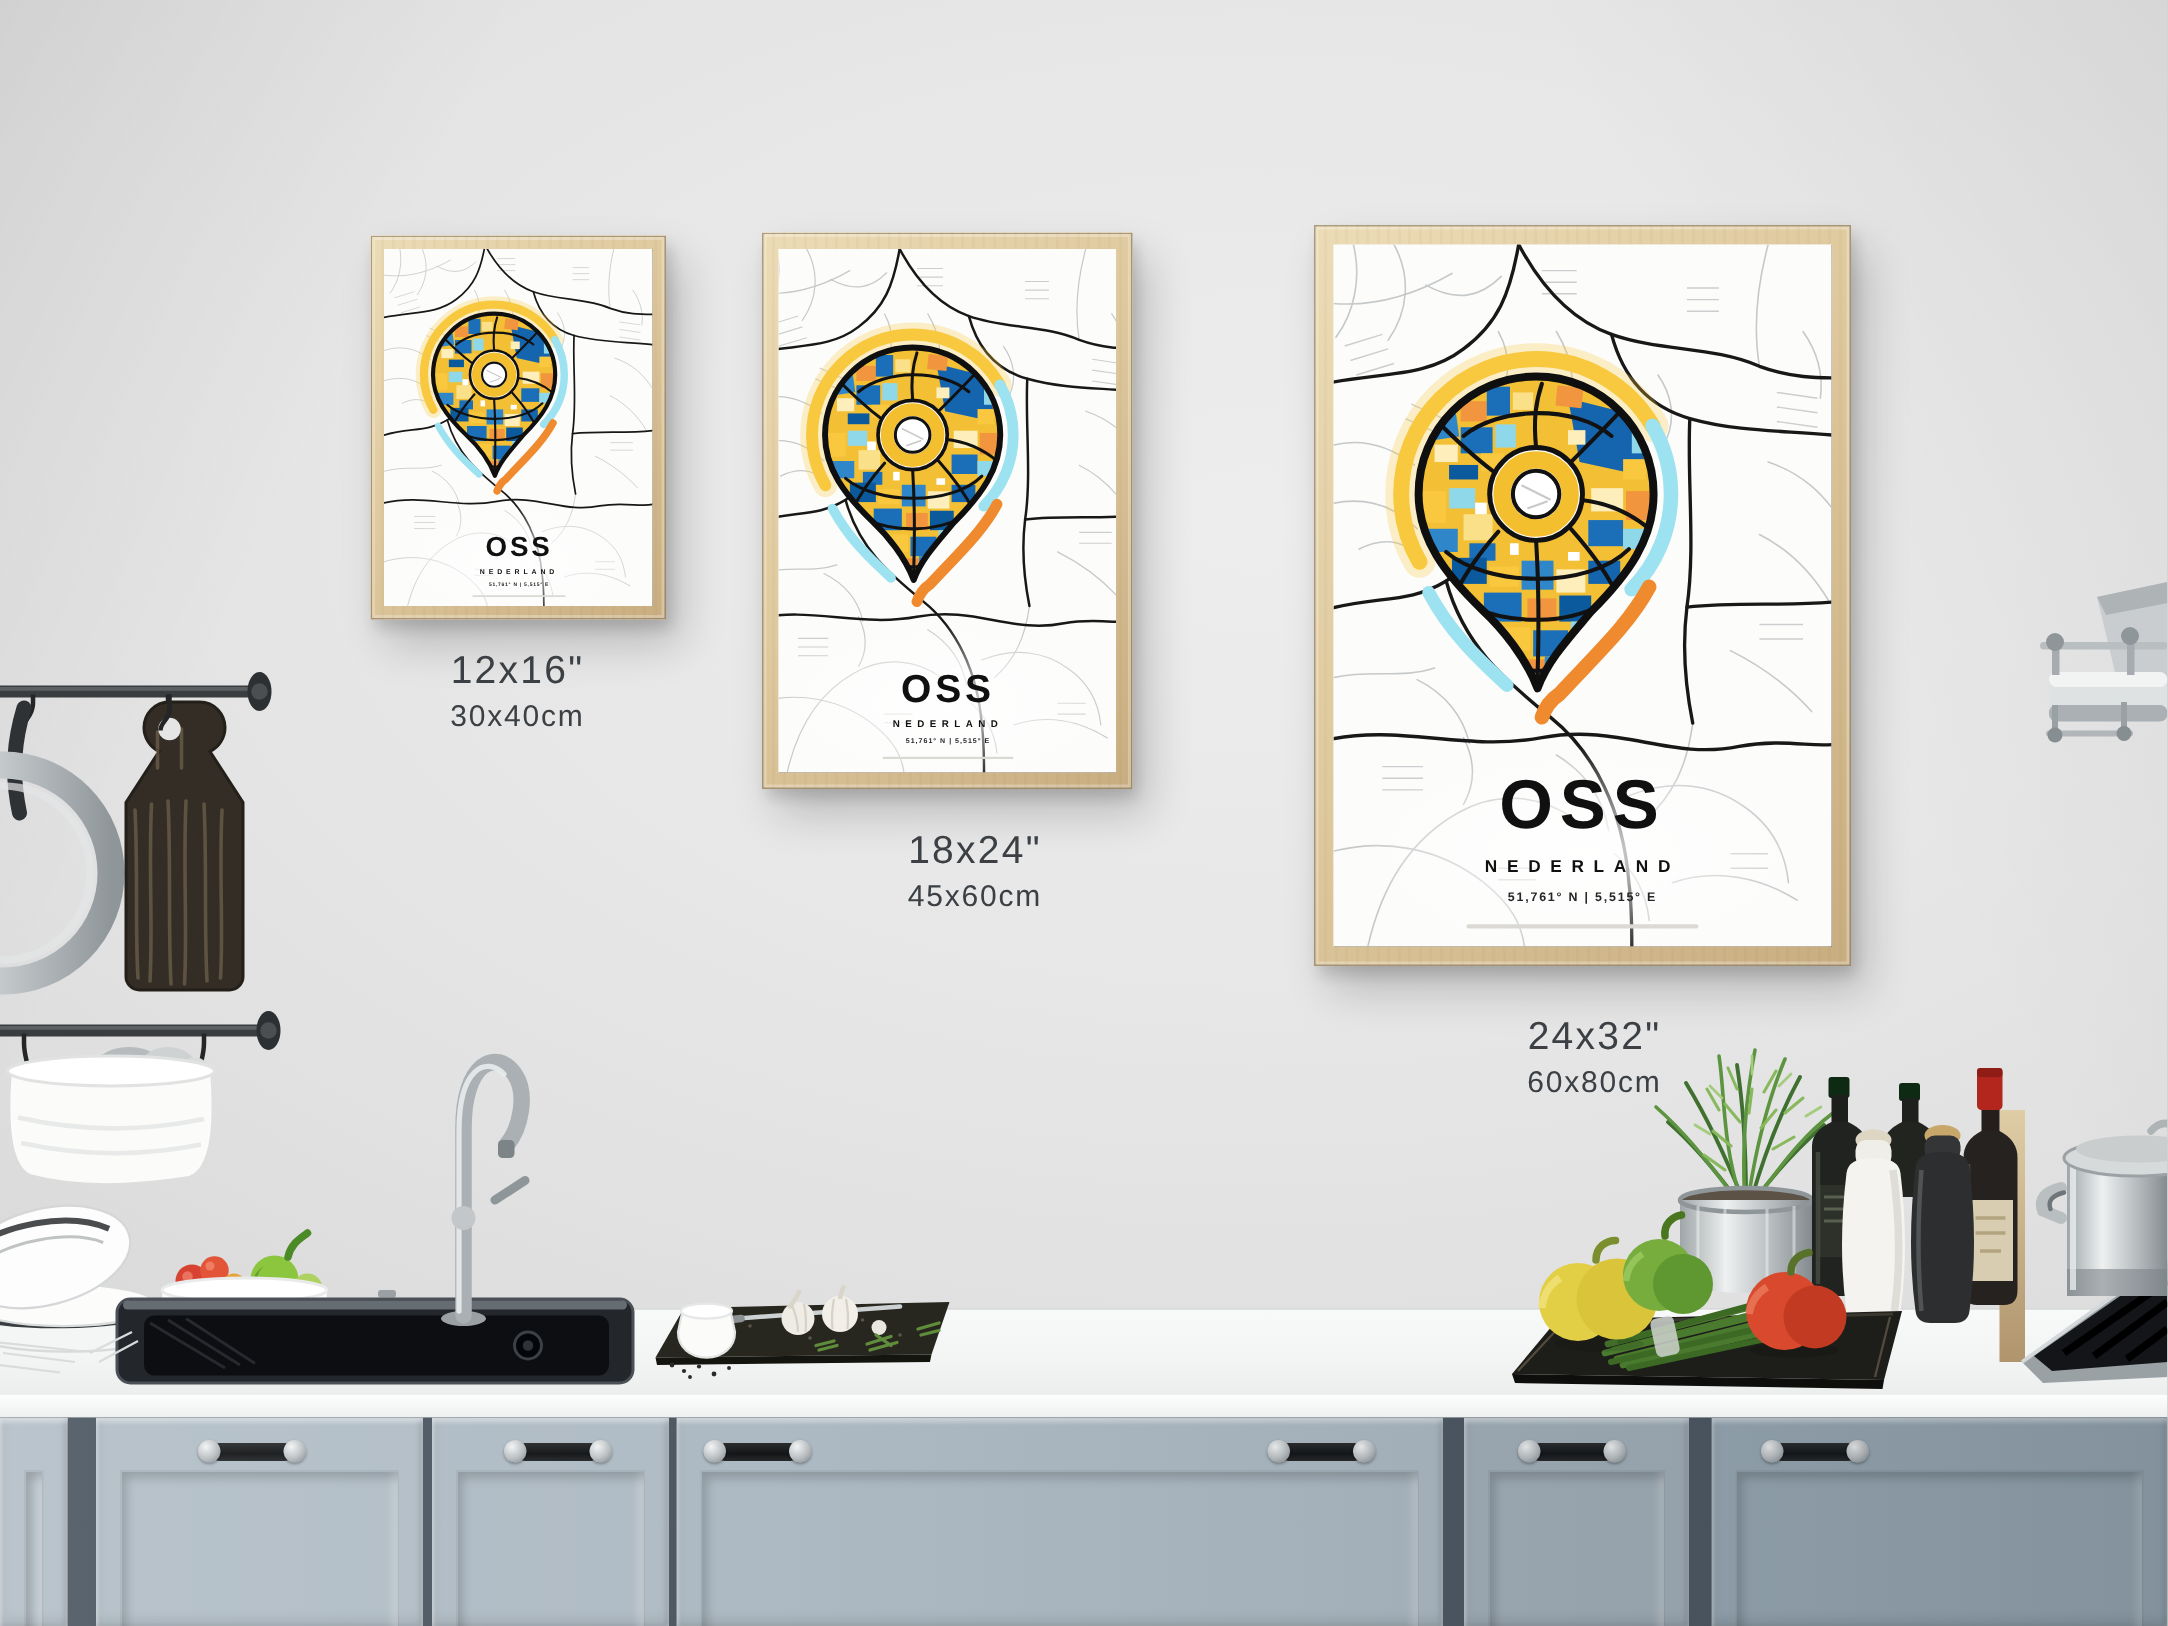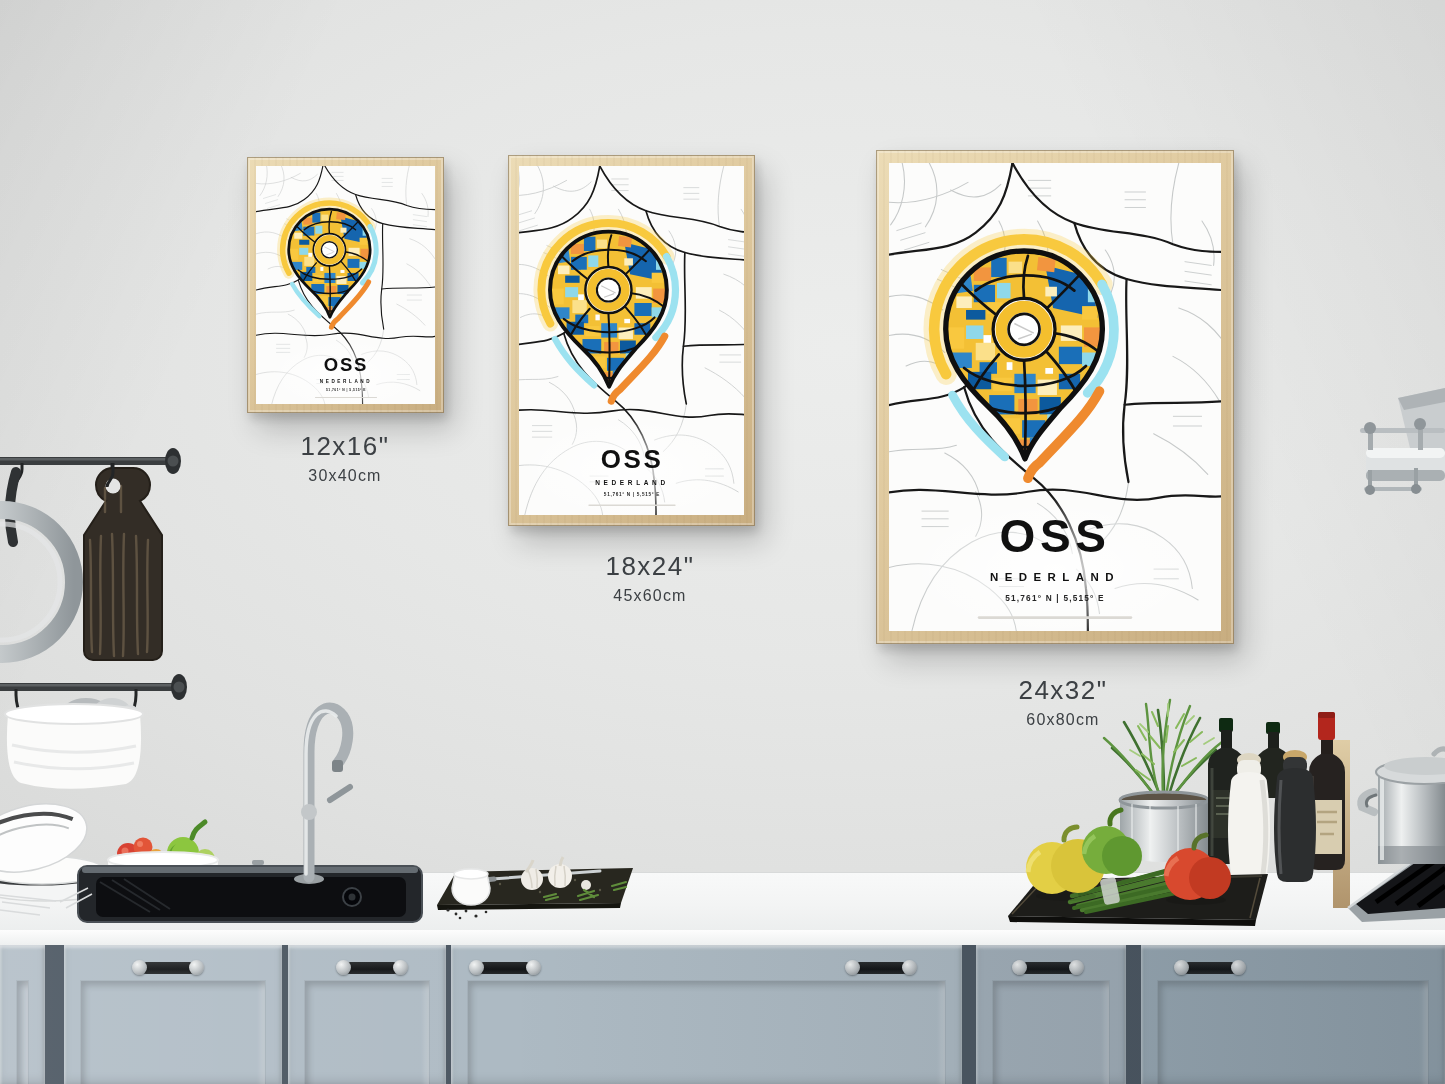--- a/index.html
+++ b/index.html
@@ -53,21 +53,21 @@
   .t-fine{margin:15px auto 0;width:168px;height:3px;background:#dbd9d4;border-radius:2px;}
   .p-sm{left:247px;top:157px;width:197px;height:256px;}
   .p-sm .paper{inset:9px;}
   .p-md{left:508px;top:155px;width:247px;height:371px;}
   .p-md .paper{inset:11px;}
   .p-lg{left:876px;top:150px;width:358px;height:494px;}
   .p-lg .paper{inset:13px;}
   
   .size-label{position:absolute;width:220px;text-align:center;color:#3c4044;}
   .size-in{font-size:26px;font-weight:500;letter-spacing:1.5px;}
-  .size-cm{margin-top:5px;font-size:16px;font-weight:400;letter-spacing:1.2px;}
+  .size-cm{margin-top:5px;font-size:20px;font-weight:400;letter-spacing:1.2px;}
   .lbl-sm{left:235px;top:431px;}
   .lbl-md{left:540px;top:551px;}
   .lbl-lg{left:953px;top:675px;}
   .decor{position:absolute;inset:0;width:1445px;height:1084px;pointer-events:none;}
   .hiddefs{position:absolute;width:0;height:0;}
 </style>
 </head>
 <body>
 
 <div class="scene">

